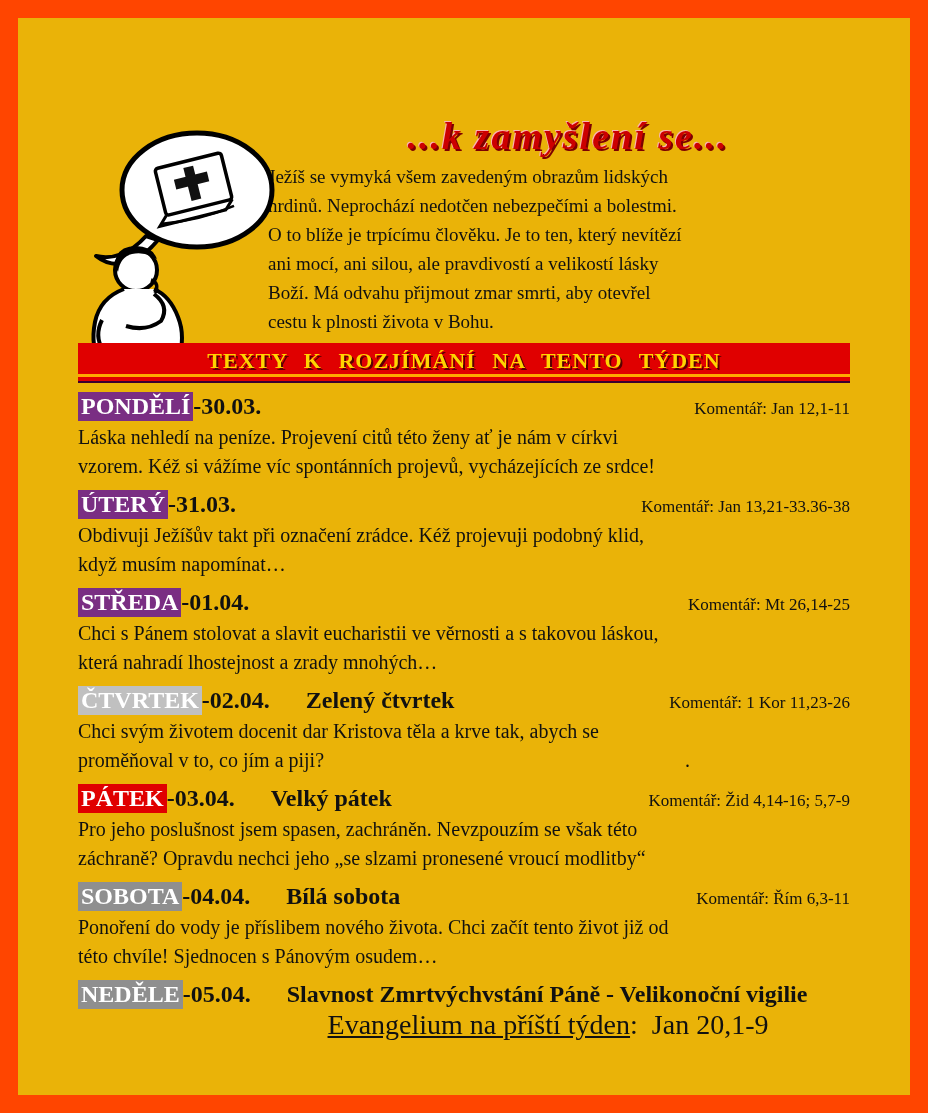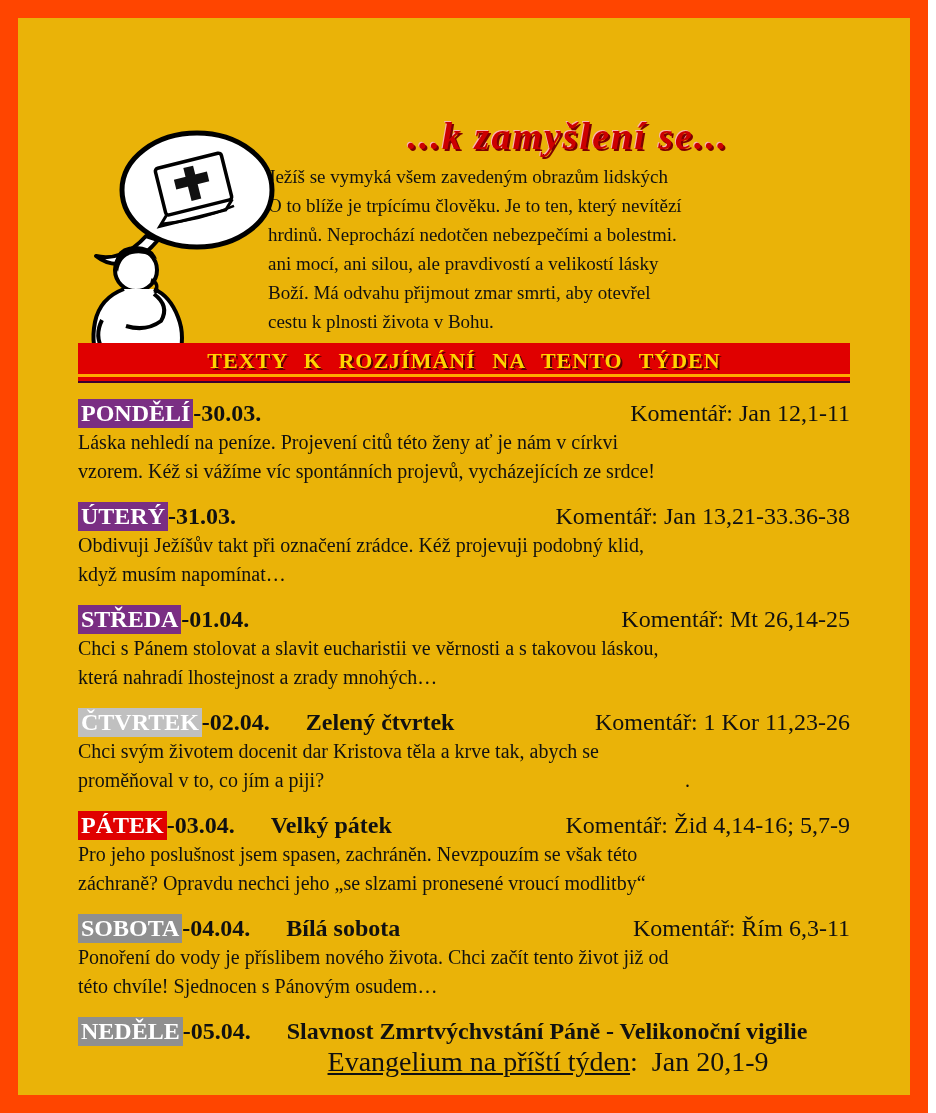--- a/index.html
+++ b/index.html
@@ -44,32 +44,32 @@
     white-space:nowrap;
   }
   .banner::after {
     content:""; position:absolute; left:0; right:0; bottom:4px; height:3px;
     background:#ffaa00;
   }
 
   .day { margin-top:1px; }
   .day-header {
     display:flex; justify-content:space-between; align-items:baseline;
-    font-size:24px; line-height:29px; margin-top:16px;
+    font-size:24px; line-height:29px; margin-top:9px;
     white-space:nowrap;
   }
   .day-label {
     display:inline-block;
     color:#ffffff; font-weight:bold;
     padding:0 3px;
   }
   .day-date { font-weight:bold; }
   .day-feast { font-weight:bold; margin-left:36px; }
   .day-feast:empty { display:none; }
-  .day-comment { font-size:24px; }
+  .day-comment { font-size:17px; }
   .day-body { font-size:20px; line-height:29px; }
   .stray { float:right; margin-right:160px; }
 
   .footer {
     margin-left:170px; margin-top:1px;
     width:600px; text-align:center;
     font-size:28px; line-height:29px;
   }
   .u { text-decoration:underline; }
   .gap { display:inline-block; width:14px; }
@@ -100,22 +100,22 @@
       <path d="M60,202 q-8,16 1,30" fill="none" stroke="#000000" stroke-width="4"></path>
     </g>
   </svg>
 
   <div class="content">
 
     <div class="title">...k zamyšlení se...</div>
 
     <div class="intro">
       <div>Ježíš se vymyká všem zavedeným obrazům lidských</div>
+      <div>hrdinů. Neprochází nedotčen nebezpečími a bolestmi.</div>
       <div>O to blíže je trpícímu člověku. Je to ten, který nevítězí</div>
-      <div>hrdinů. Neprochází nedotčen nebezpečími a bolestmi.</div>
       <div>ani mocí, ani silou, ale pravdivostí a velikostí lásky</div>
       <div>Boží. Má odvahu přijmout zmar smrti, aby otevřel</div>
       <div>cestu k plnosti života v Bohu.</div>
     </div>
 
     <div class="banner">TEXTY K ROZJÍMÁNÍ NA TENTO TÝDEN</div>
 
     <div class="day">
       <div class="day-header">
         <div class="day-left"><span class="day-label" style="background-color: rgb(122, 46, 131);">PONDĚLÍ</span><span class="day-date">-30.03.</span></div>

